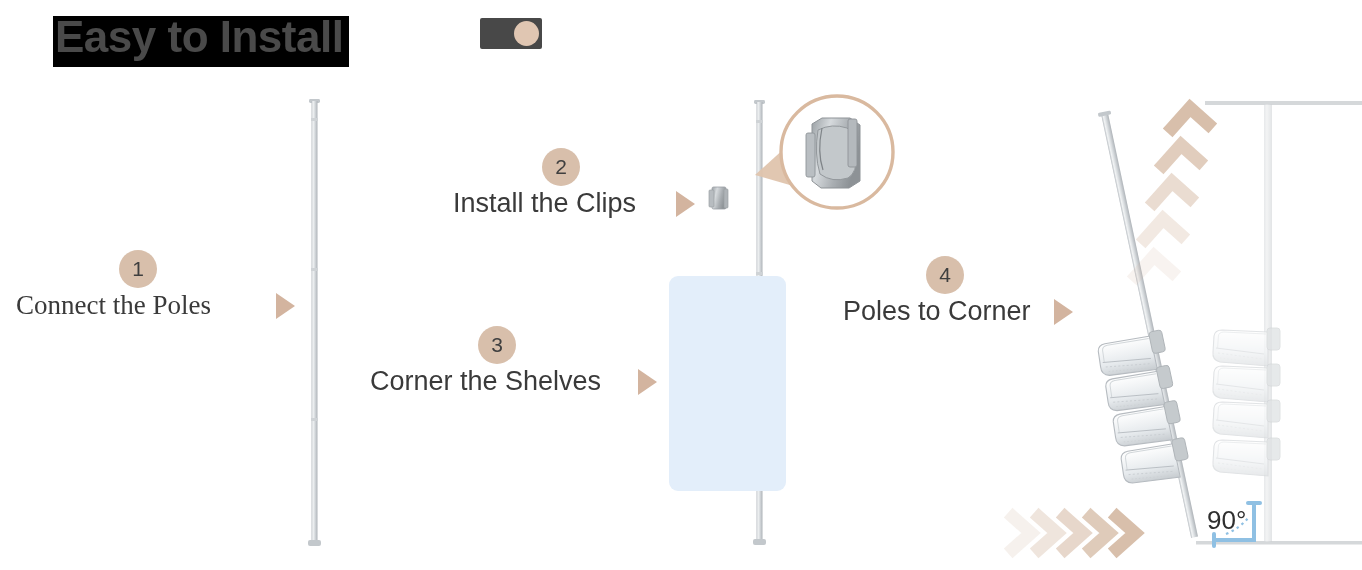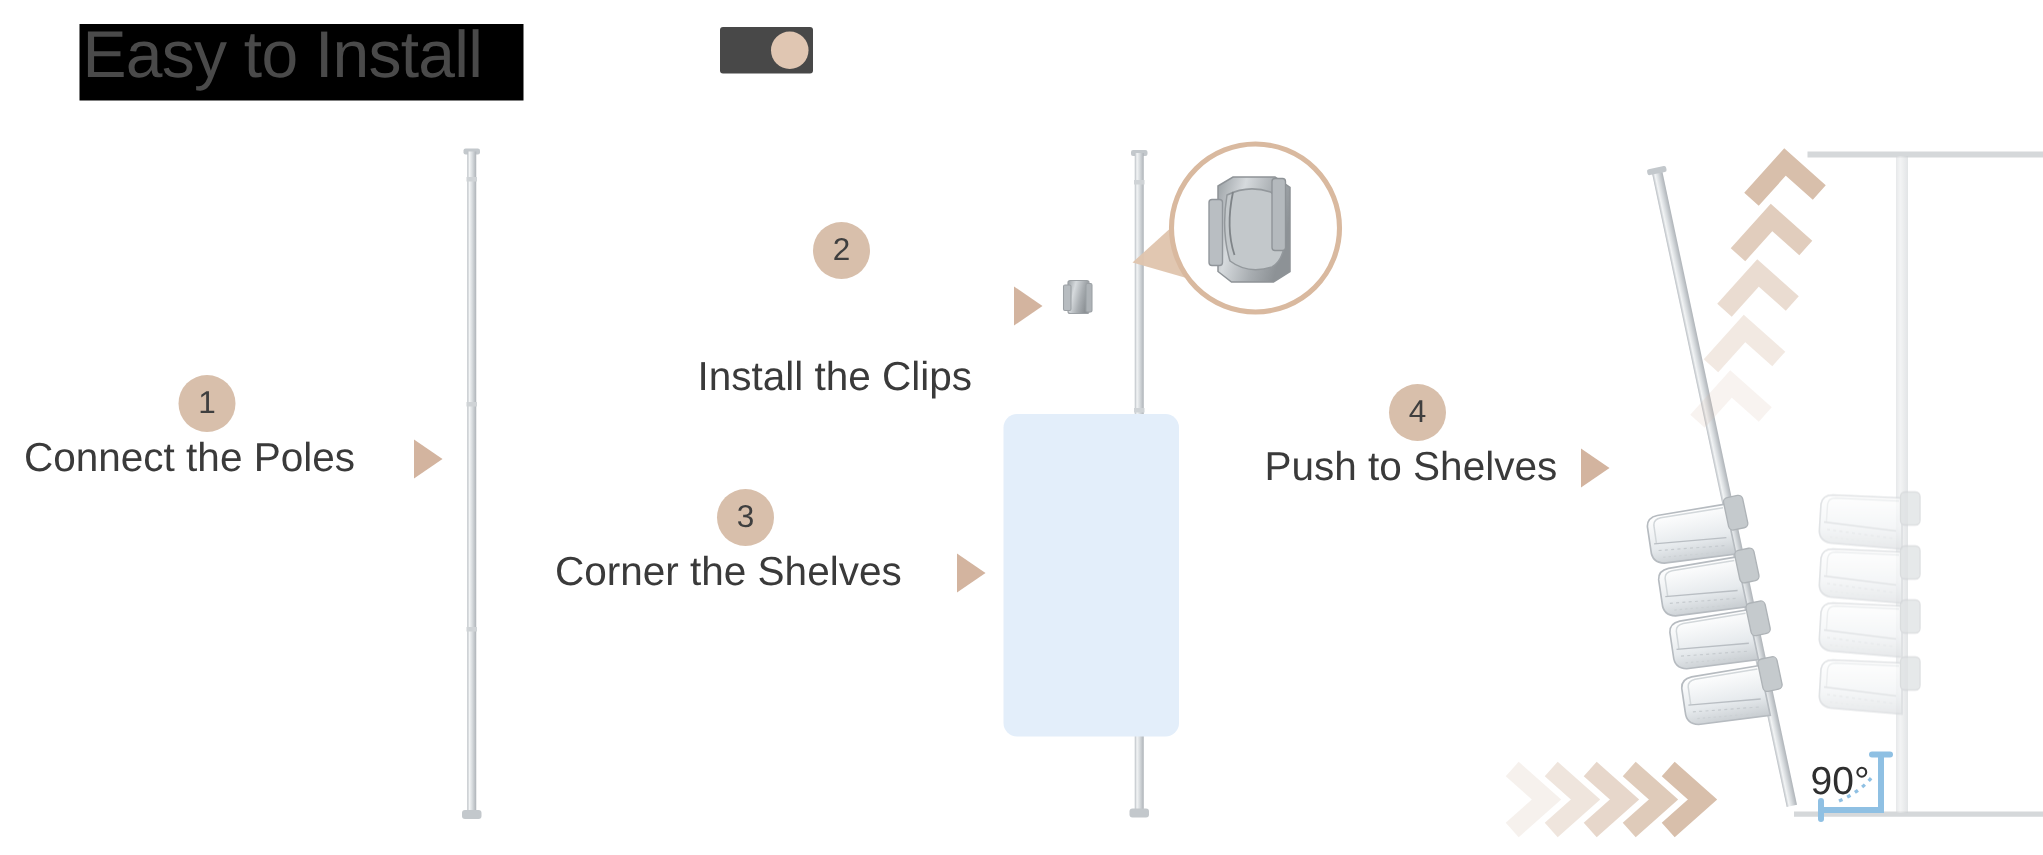--- a/index.html
+++ b/index.html
@@ -28,21 +28,21 @@
     left: 0px;
     top: 8px;
     width: 296px;
     height: 51px;
     background: #000000;
   }
   .title-text {
     position: relative;
     font-size: 44px;
     line-height: 58px;
-    font-weight: 400;
+    font-weight: 700;
     color: #4a4a4a;
     letter-spacing: -0.5px;
     white-space: nowrap;
     padding-left: 2px;
   }
 
   
   .toggle {
     position: absolute;
     left: 480px;
@@ -89,27 +89,27 @@
     position: absolute;
     width: 0; height: 0;
     border-left: 19px solid #d3b49f;
     border-top: 13px solid transparent;
     border-bottom: 13px solid transparent;
   }
 
   
   #step1 { left: 16px; top: 250px; }
   #step1 .step-badge { left: 103px; top: 0px; }
-  #step1 .step-label { left: 0px; top: 38px; }
+  #step1 .step-label { left: 0px; top: 38px; font-family: Liberation Serif, serif; }
   #step1 .step-arrow { left: 260px; top: 43px; }
 
   
   #step2 { left: 453px; top: 148px; }
   #step2 .step-badge { left: 89px; top: 0px; }
-  #step2 .step-label { left: 12px; top: 38px; margin-top: 48px; }
+  #step2 .step-label { left: 0px; top: 38px; }
   #step2 .step-arrow { left: 223px; top: 43px; }
 
   
   #step3 { left: 370px; top: 326px; }
   #step3 .step-badge { left: 108px; top: 0px; }
   #step3 .step-label { left: 0px; top: 38px; }
   #step3 .step-arrow { left: 268px; top: 43px; }
 
   
   #step4 { left: 843px; top: 256px; }
@@ -316,19 +316,19 @@
   </div>
 
   <div class="step" id="step3">
     <div class="step-badge">3</div>
     <div class="step-label">Corner the Shelves</div>
     <div class="step-arrow"></div>
   </div>
 
   <div class="step" id="step4">
     <div class="step-badge">4</div>
-    <div class="step-label">Push to Shelves</div>
+    <div class="step-label">Poles to Corner</div>
     <div class="step-arrow"></div>
   </div>
 
   <div style="position:absolute;left:1207px;top:505px;font-size:26px;color:#2f2f2f;">90°</div>
 
 </div>
 
 </body></html>

